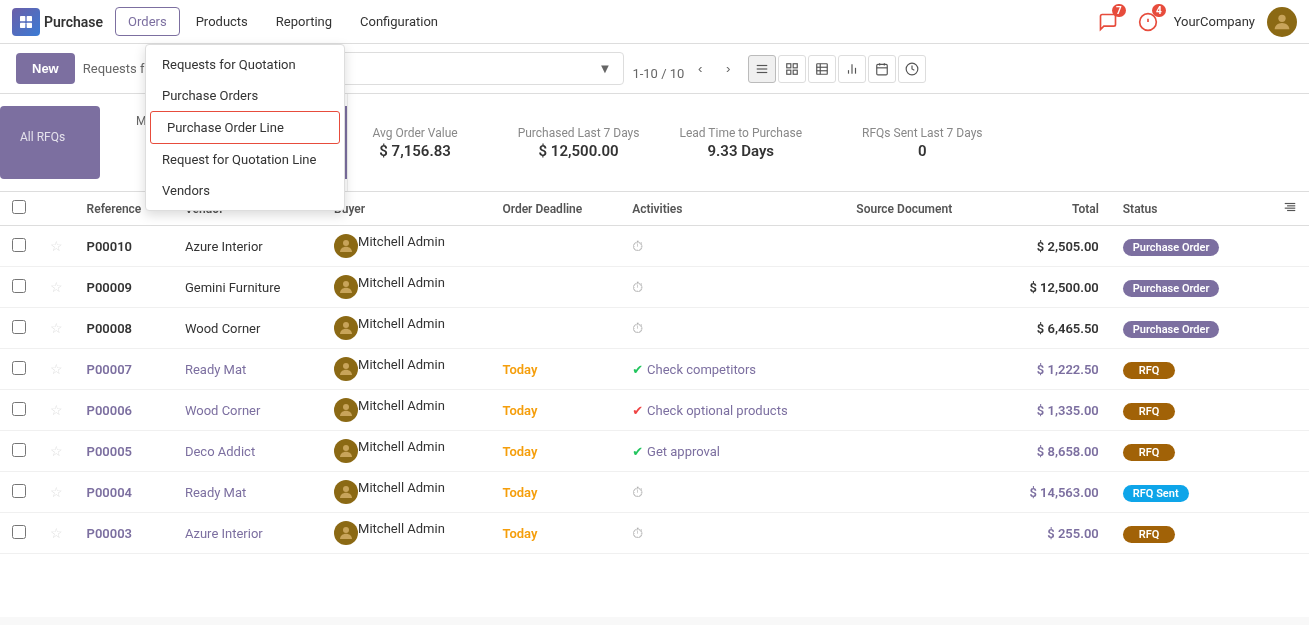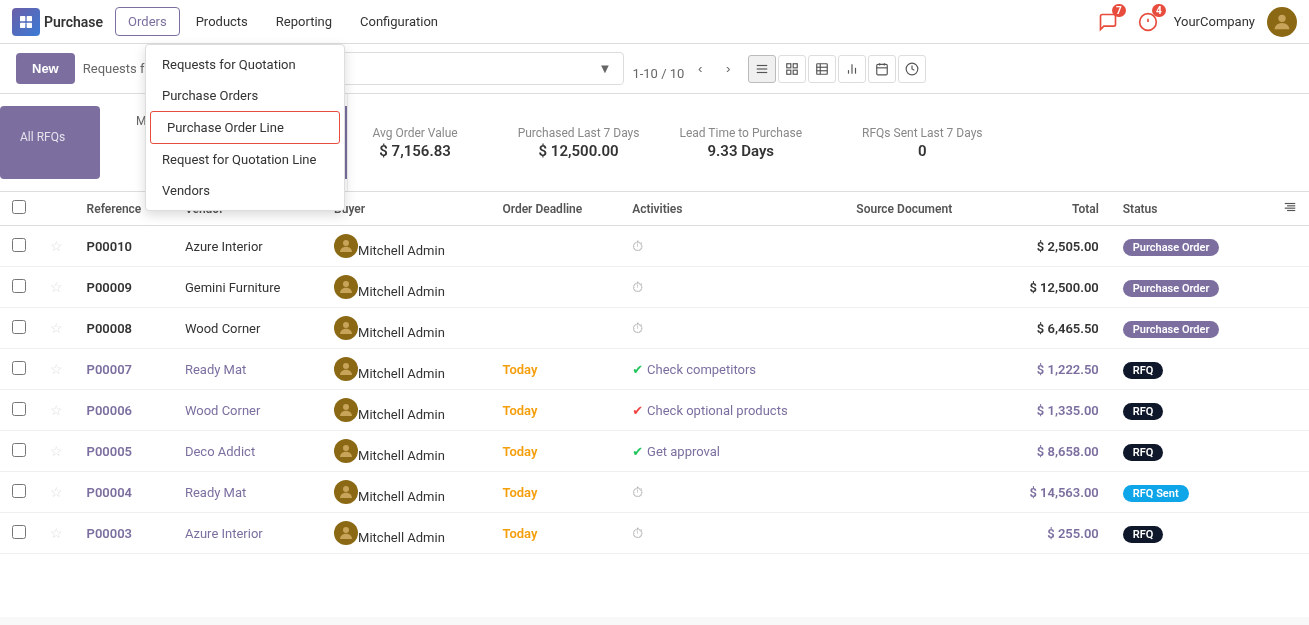--- a/index.html
+++ b/index.html
@@ -52,32 +52,32 @@
     
     .table-container { background: #fff; overflow-y: auto; height: calc(100vh - 200px); }
     table { width: 100%; border-collapse: collapse; }
     thead th { padding: 8px 12px; text-align: left; font-size: 12px; font-weight: 600; color: #555; border-bottom: 1px solid #ddd; background: #fff; position: sticky; top: 0; z-index: 1; white-space: nowrap; }
     tbody tr { border-bottom: 1px solid #f0f0f0; }
     tbody td { padding: 8px 12px; font-size: 13px; vertical-align: middle; }
     .cb-col { width: 32px; }
     .star-col { width: 32px; }
     .ref-link { color: #7c6fa0; font-weight: 600; cursor: pointer; }
     .vendor-link { color: #7c6fa0; cursor: pointer; }
-    .buyer-cell { display: flex; align-items: flex-end; gap: 0; }
+    .buyer-cell { display: flex; align-items: flex-start; gap: 0; }
     .buyer-avatar { width: 24px; height: 24px; border-radius: 50%; background: #8b6914; display: flex; align-items: center; justify-content: center; overflow: hidden; flex-shrink: 0; }
     .buyer-name { font-size: 13px; }
     .today-badge { color: #f59e0b; font-weight: 600; }
     .activity-icon { color: #aaa; font-size: 14px; }
     .activity-link { color: #7c6fa0; cursor: pointer; display: flex; align-items: center; gap: 4px; }
     .check-green { color: #22c55e; }
     .check-red { color: #ef4444; }
     .total-val { font-weight: 600; text-align: right; }
     .total-link { color: #7c6fa0; font-weight: 600; text-align: right; cursor: pointer; }
     .badge-purchase { background: #7c6fa0; color: white; border-radius: 20px; padding: 2px 10px; font-size: 11px; font-weight: 600; white-space: nowrap; }
-    .badge-rfq { background: #0f172a; color: white; border-radius: 20px; padding: 2px 10px; font-size: 11px; font-weight: 600; }
+    .badge-rfq { background: #a16207; color: white; border-radius: 20px; padding: 2px 16px; font-size: 11px; font-weight: 600; }
     .badge-rfq-sent { background: #0ea5e9; color: white; border-radius: 20px; padding: 2px 10px; font-size: 11px; font-weight: 600; white-space: nowrap; }
     .star-icon { color: #ddd; cursor: pointer; font-size: 14px; }
     .checkbox { width: 14px; height: 14px; cursor: pointer; }
     .th-settings { text-align: right; }
 
     
     .dropdown-menu { position: absolute; top: 44px; left: 145px; background: white; border: 1px solid #ddd; border-radius: 4px; box-shadow: 0 4px 12px rgba(0,0,0,0.15); z-index: 100; min-width: 200px; padding: 4px 0; }
     .dropdown-item { padding: 8px 16px; cursor: pointer; font-size: 13px; color: #333; }
     .dropdown-item.highlighted { border: 1px solid #e74c3c; margin: 0 4px; border-radius: 3px; }
 

